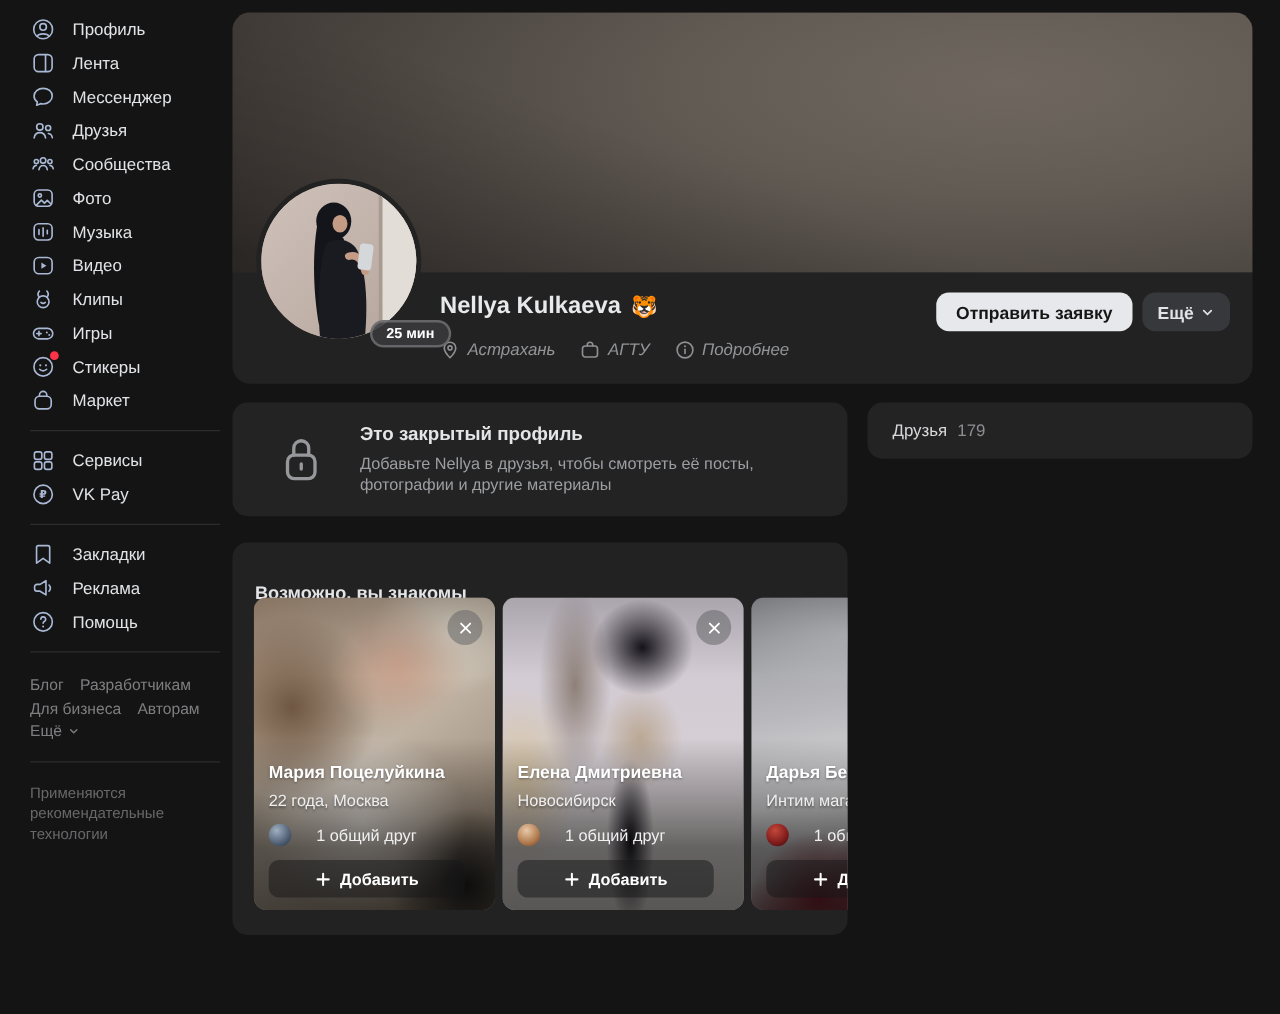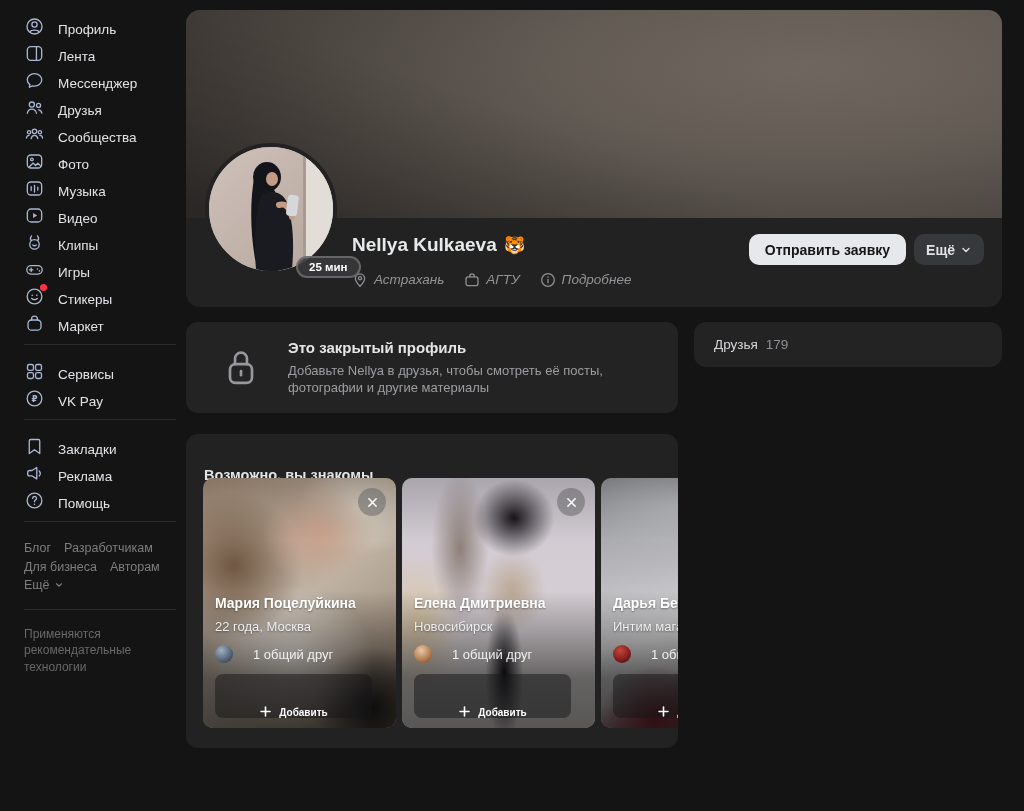--- a/index.html
+++ b/index.html
@@ -2,21 +2,21 @@
 <html><head>
 <meta charset="utf-8">
 <style>
   * { margin:0; padding:0; box-sizing:border-box; }
   html,body { background:#141414; }
   body { font-family:"Liberation Sans","DejaVu Sans",sans-serif; }
   #app { position:relative; width:1024px; height:811px; background:#141414; overflow:hidden; }
 
   
   .sidebar { position:absolute; left:24px; top:10px; width:152px; }
-  .s-item { display:flex; align-items:flex-end; height:27px; gap:13px; color:#e1e3e6; font-size:13.5px; font-weight:500; cursor:pointer; }
+  .s-item { display:flex; align-items:center; height:27px; gap:13px; color:#e1e3e6; font-size:13.5px; font-weight:500; cursor:pointer; }
   .s-item .ic { width:21px; height:21px; color:#a9b8d4; flex:none; display:flex; align-items:center; justify-content:center; position:relative; }
   .s-item svg { display:block; }
   .s-divider { border-top:1px solid #2c2c2e; margin:10px 0; }
   .badge-dot { position:absolute; top:-2px; right:-2px; width:7px; height:7px; border-radius:50%; background:#ff3347; }
   .s-footer { margin-top:17px; font-size:12.5px; color:#7e7e80; line-height:18.5px; }
   .s-footer .row a { color:#7e7e80; text-decoration:none; margin-right:13px; cursor:pointer; }
   .s-more { display:inline-flex; align-items:center; gap:4px; cursor:pointer; }
   .s-note { margin-top:16px; font-size:12px; color:#68686a; line-height:16.5px; width:132px; }
 
   
@@ -89,22 +89,22 @@
   .pclose { position:absolute; top:10px; right:10px; width:28px; height:28px; border-radius:50%;
     background:rgba(95,95,97,0.5); color:#fff; display:flex; align-items:center; justify-content:center; cursor:pointer; z-index:2; }
   .pinfo-wrap { position:absolute; left:12px; right:24px; bottom:10px; z-index:2; color:#fff; }
   .pname { font-size:14px; font-weight:700; margin-bottom:8px; white-space:nowrap; text-shadow:0 1px 2px rgba(0,0,0,0.4); }
   .psub { font-size:13px; color:#efefef; margin-bottom:11px; white-space:nowrap; text-shadow:0 1px 2px rgba(0,0,0,0.4); }
   .pmutual { display:flex; align-items:center; gap:20px; font-size:13px; color:#f0f0f0; margin-bottom:11px; white-space:nowrap; }
   .mav { width:18px; height:18px; border-radius:50%; flex:none; }
   .mav1 { background:radial-gradient(circle at 35% 30%, #9fb0c0, #46546a 70%, #232d3c); }
   .mav2 { background:radial-gradient(circle at 40% 30%, #e8c9a8, #b07a4e 60%, #6e3f22); }
   .mav3 { background:radial-gradient(circle at 40% 30%, #c4473a, #7e1c1c 60%, #3d0a0a); }
-  .add-btn { height:44px; border-radius:8px; background:rgba(22,22,24,0.5); border:none; width:100%;
-    color:#fff; font-size:10px; font-weight:700; display:flex; align-items:flex-end; justify-content:center; gap:7px;
+  .add-btn { height:30px; border-radius:8px; background:rgba(22,22,24,0.5); border:none; width:100%;
+    color:#fff; font-size:13px; font-weight:700; display:flex; align-items:center; justify-content:center; gap:7px;
     cursor:pointer; font-family:inherit; }
 </style>
 </head>
 <body>
 
 <div id="app">
 
   <nav class="sidebar">
 
     <div class="s-item">

